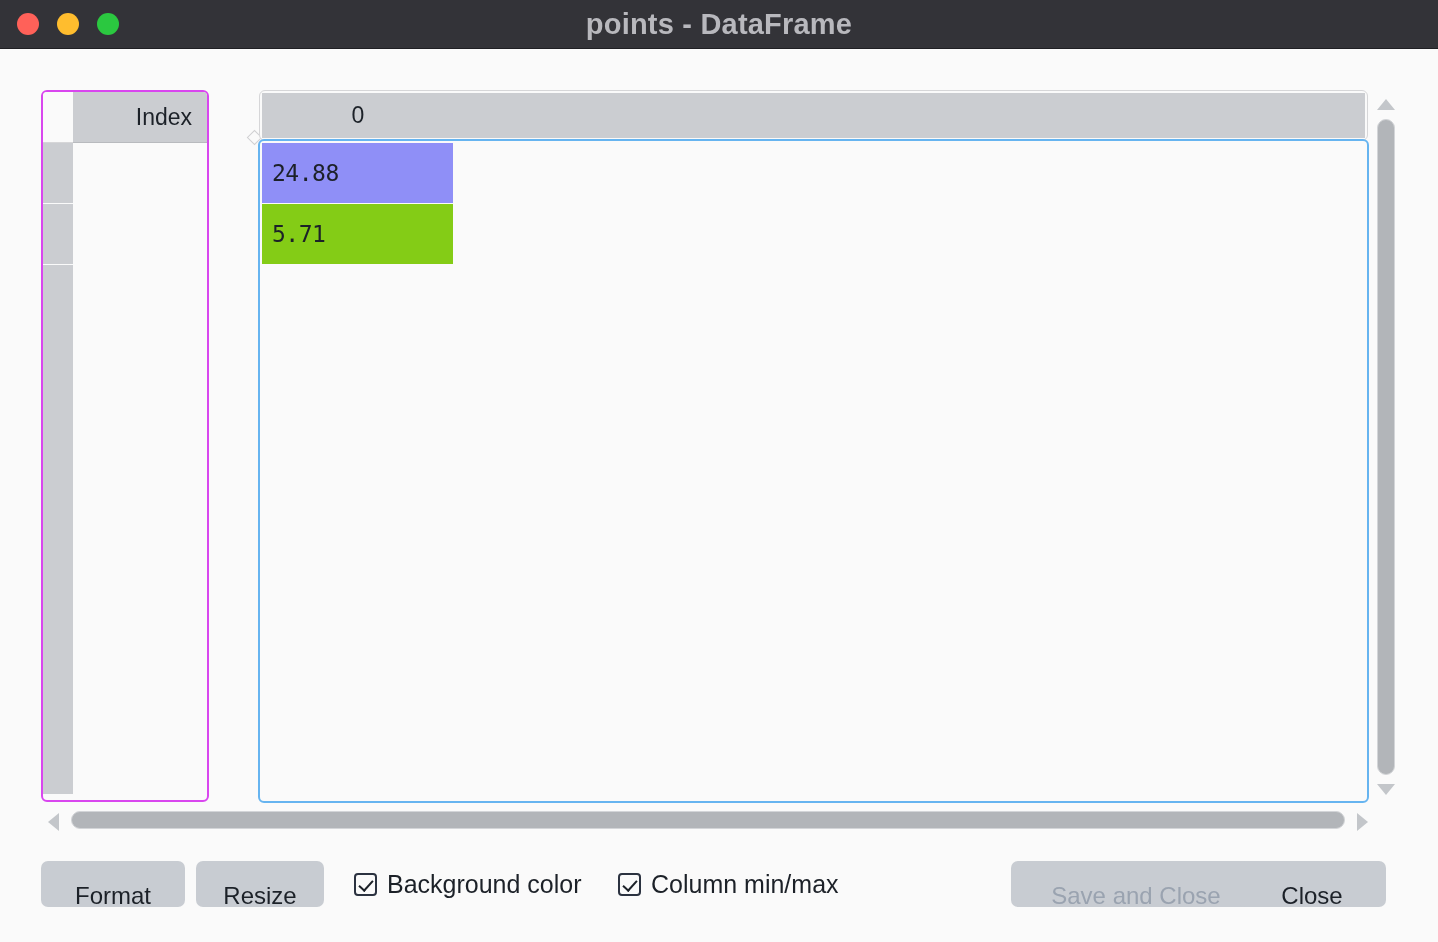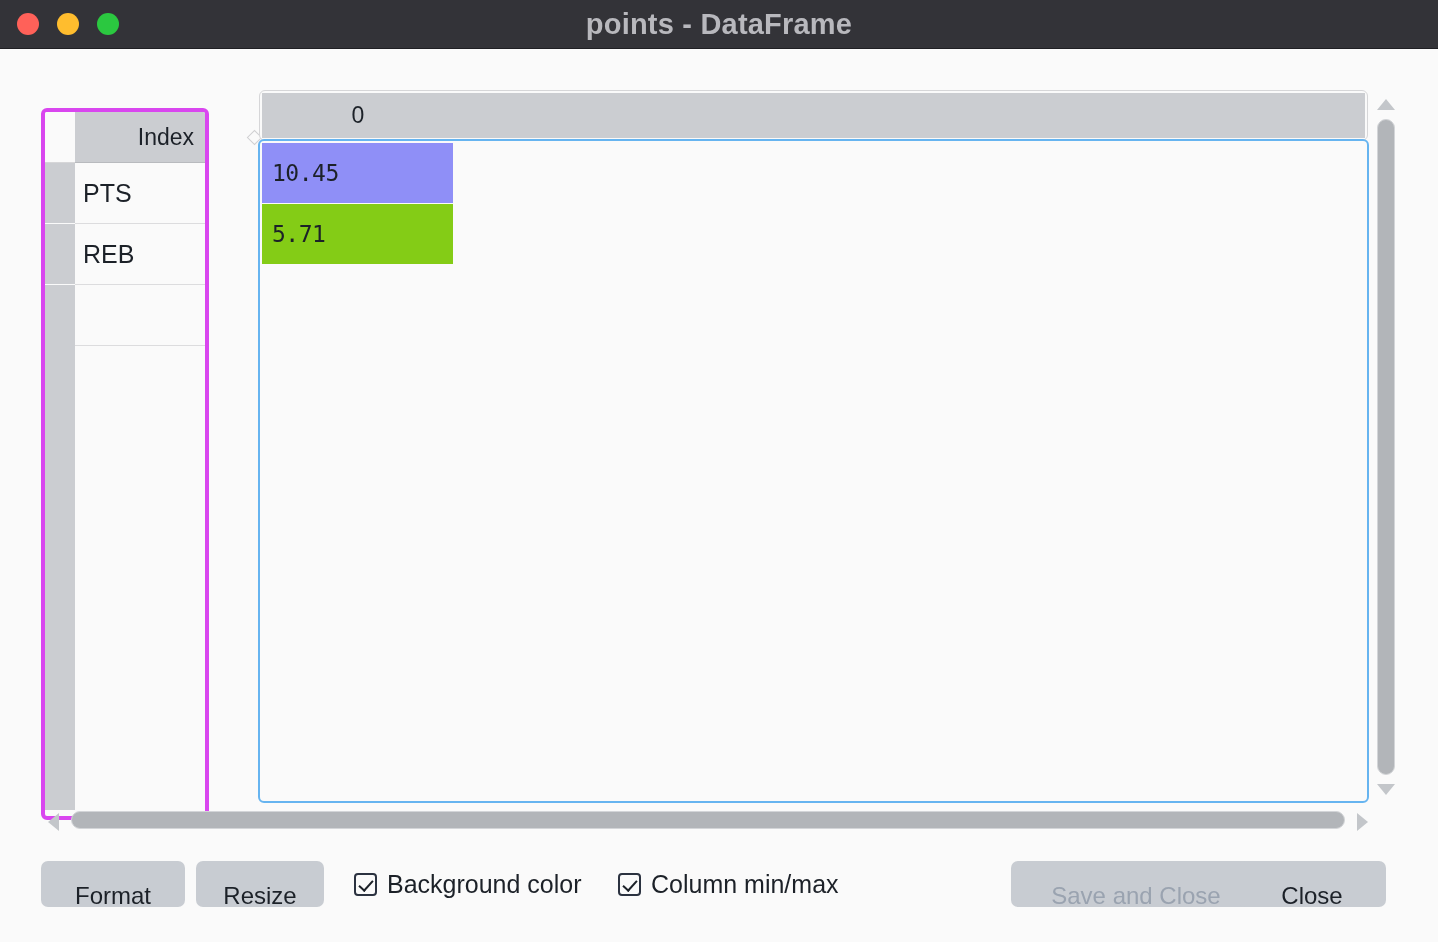--- a/index.html
+++ b/index.html
@@ -74,25 +74,24 @@
   }
 
   
   .index-panel {
     position: absolute;
     left: 41px;
     top: 41px;
     width: 168px;
     height: 712px;
     background: #fafafa;
-    border: 4px solid #d946ef;
+    border: 2px solid #d946ef;
     border-radius: 6px;
     box-sizing: border-box;
     overflow: hidden;
-    margin-top: 18px;
   }
   .index-header {
     position: absolute;
     left: 30px;
     top: 0;
     width: 182px;
     height: 51px;
     background: #cbcdd1;
     border-bottom: 1px solid #b8babe;
     box-sizing: border-box;
@@ -397,39 +396,34 @@
 
   <div class="content">
 
     <div class="index-panel">
       <div class="index-corner"></div>
       <div class="index-header">Index</div>
       <div class="index-gutter">
         <div class="gutter-sep"></div>
         <div class="gutter-sep"></div>
       </div>
-      <div class="index-rows">
-        <div class="index-row">PTS</div>
-        <div class="index-row">REB</div>
-        <div class="index-row blank"></div>
-      </div>
     </div>
 
     <div class="splitter">
       <div class="diamond"></div>
     </div>
 
     <div class="data-header-wrap">
       <div class="data-header">
         <div class="data-col-header">0</div>
       </div>
     </div>
 
     <div class="data-panel">
-      <div class="data-cell r0" id="cell0" style="background: rgb(143, 143, 247);">10.45</div>
+      <div class="data-cell r0" id="cell0" style="background: rgb(143, 143, 247);">24.88</div>
       <div class="data-cell r1" id="cell1" style="background: #84cc16;">5.71</div>
     </div>
 
     <div class="vscroll">
       <div class="arrow-up"></div>
       <div class="track">
         <div class="thumb"></div>
       </div>
       <div class="arrow-dn"></div>
     </div>

